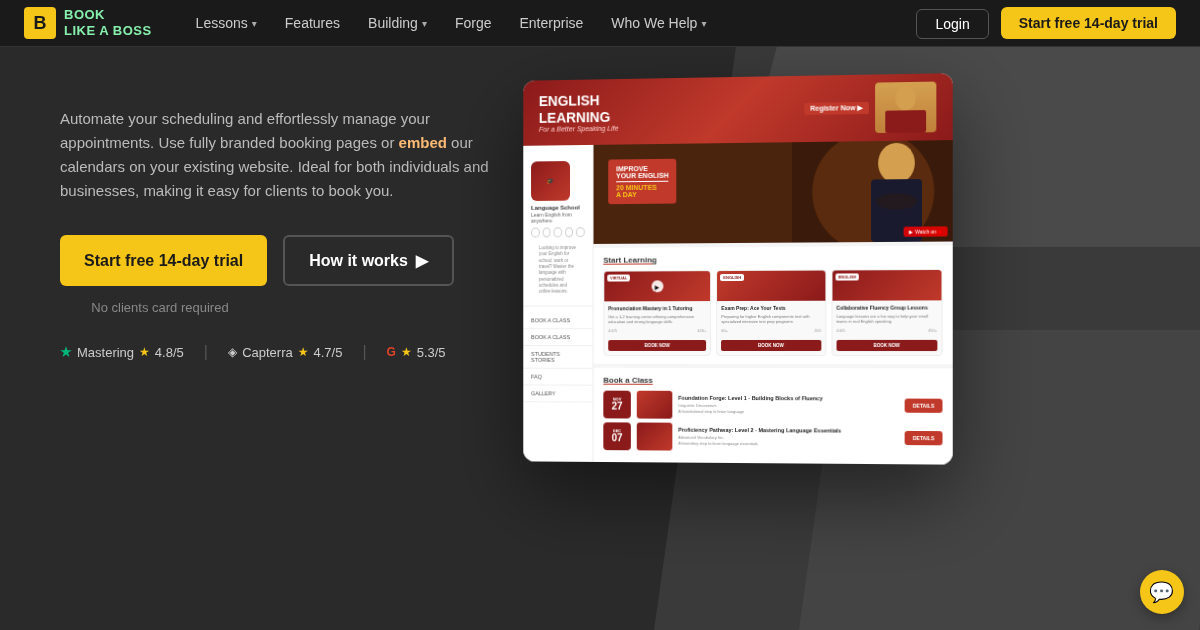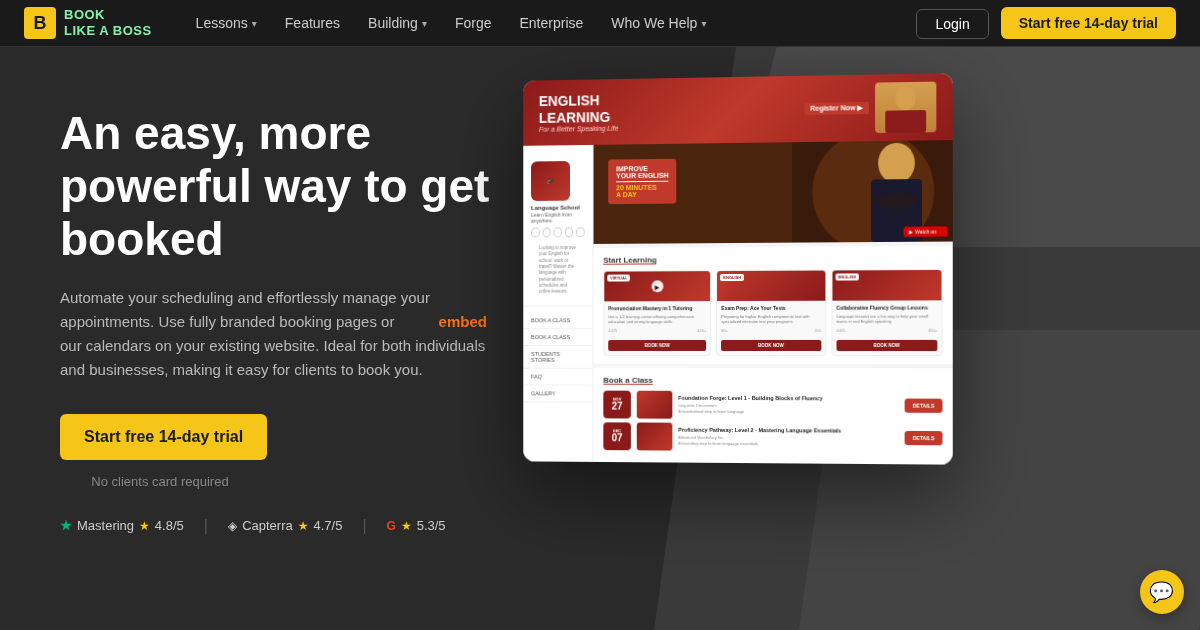--- a/index.html
+++ b/index.html
@@ -163,23 +163,22 @@
       margin-bottom: 20px;
     }
     .hero-subtitle {
       font-size: 15px;
       color: #bbb;
       line-height: 1.6;
       margin-bottom: 32px;
       max-width: 440px;
     }
     .hero-subtitle strong {
-      color: #f97316;
-      font-weight: 700;
-      margin-left: 40px;
+      color: #fdba74;
+      font-weight: 700;
     }
     .hero-buttons {
       display: flex;
       gap: 16px;
       margin-bottom: 14px;
     }
     .btn-primary {
       background: #f5c518;
       color: #1a1a1a;
       border: none;
@@ -637,28 +636,31 @@
 
   <div class="nav-actions">
     <button class="btn-login">Login</button>
     <button class="btn-trial">Start free 14-day trial</button>
   </div>
 </nav>
 
 <div class="hero">
   <div class="hero-left">
     <div class="hero-content">
-      <h1 class="hero-title">An easy, more powerful way to get booked</h1>
       <p class="hero-subtitle">
         <span>Automate your scheduling and effortlessly manage your appointments. Use fully branded booking pages or</span>
         <strong>embed</strong>
         <span>our calendars on your existing website. Ideal for both individuals and businesses, making it easy for clients to book you.</span>
       </p>
       <div class="hero-buttons">
         <button class="btn-primary">Start free 14-day trial</button>
+        <button class="btn-secondary">
+          <span>How it works</span>
+          <span>▶</span>
+        </button>
       </div>
       <div class="no-cc">No clients card required</div>
       <div class="ratings">
         <div class="rating-item">
           <span class="trustpilot-icon">
             <span class="tp-star"></span>
           </span>
           <span>Mastering</span>
           <span class="stars">★</span>
           <span>4.8/5</span>

